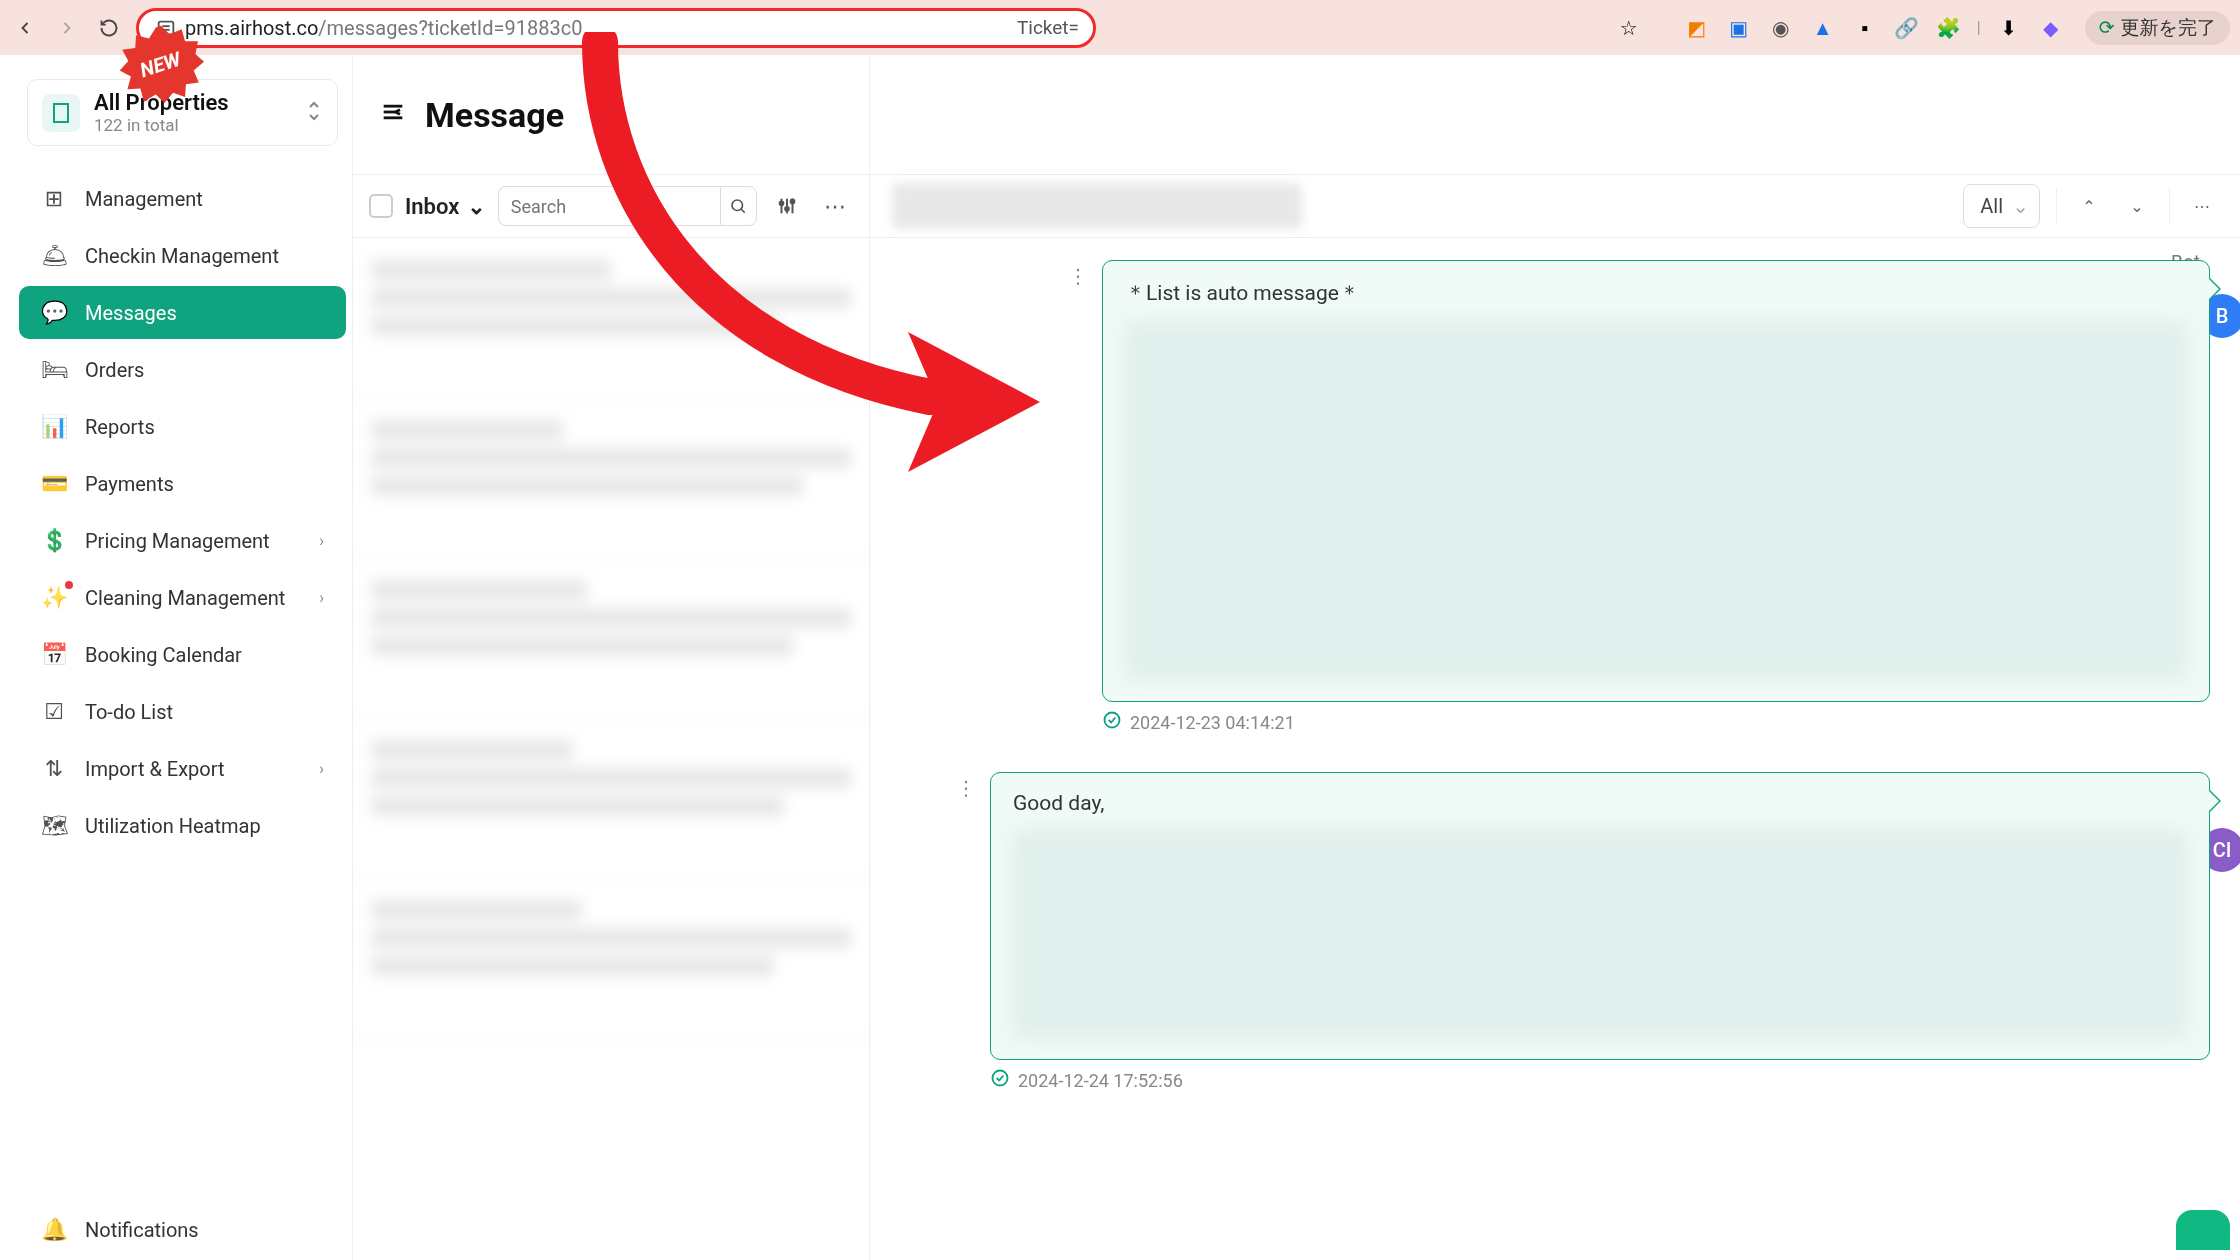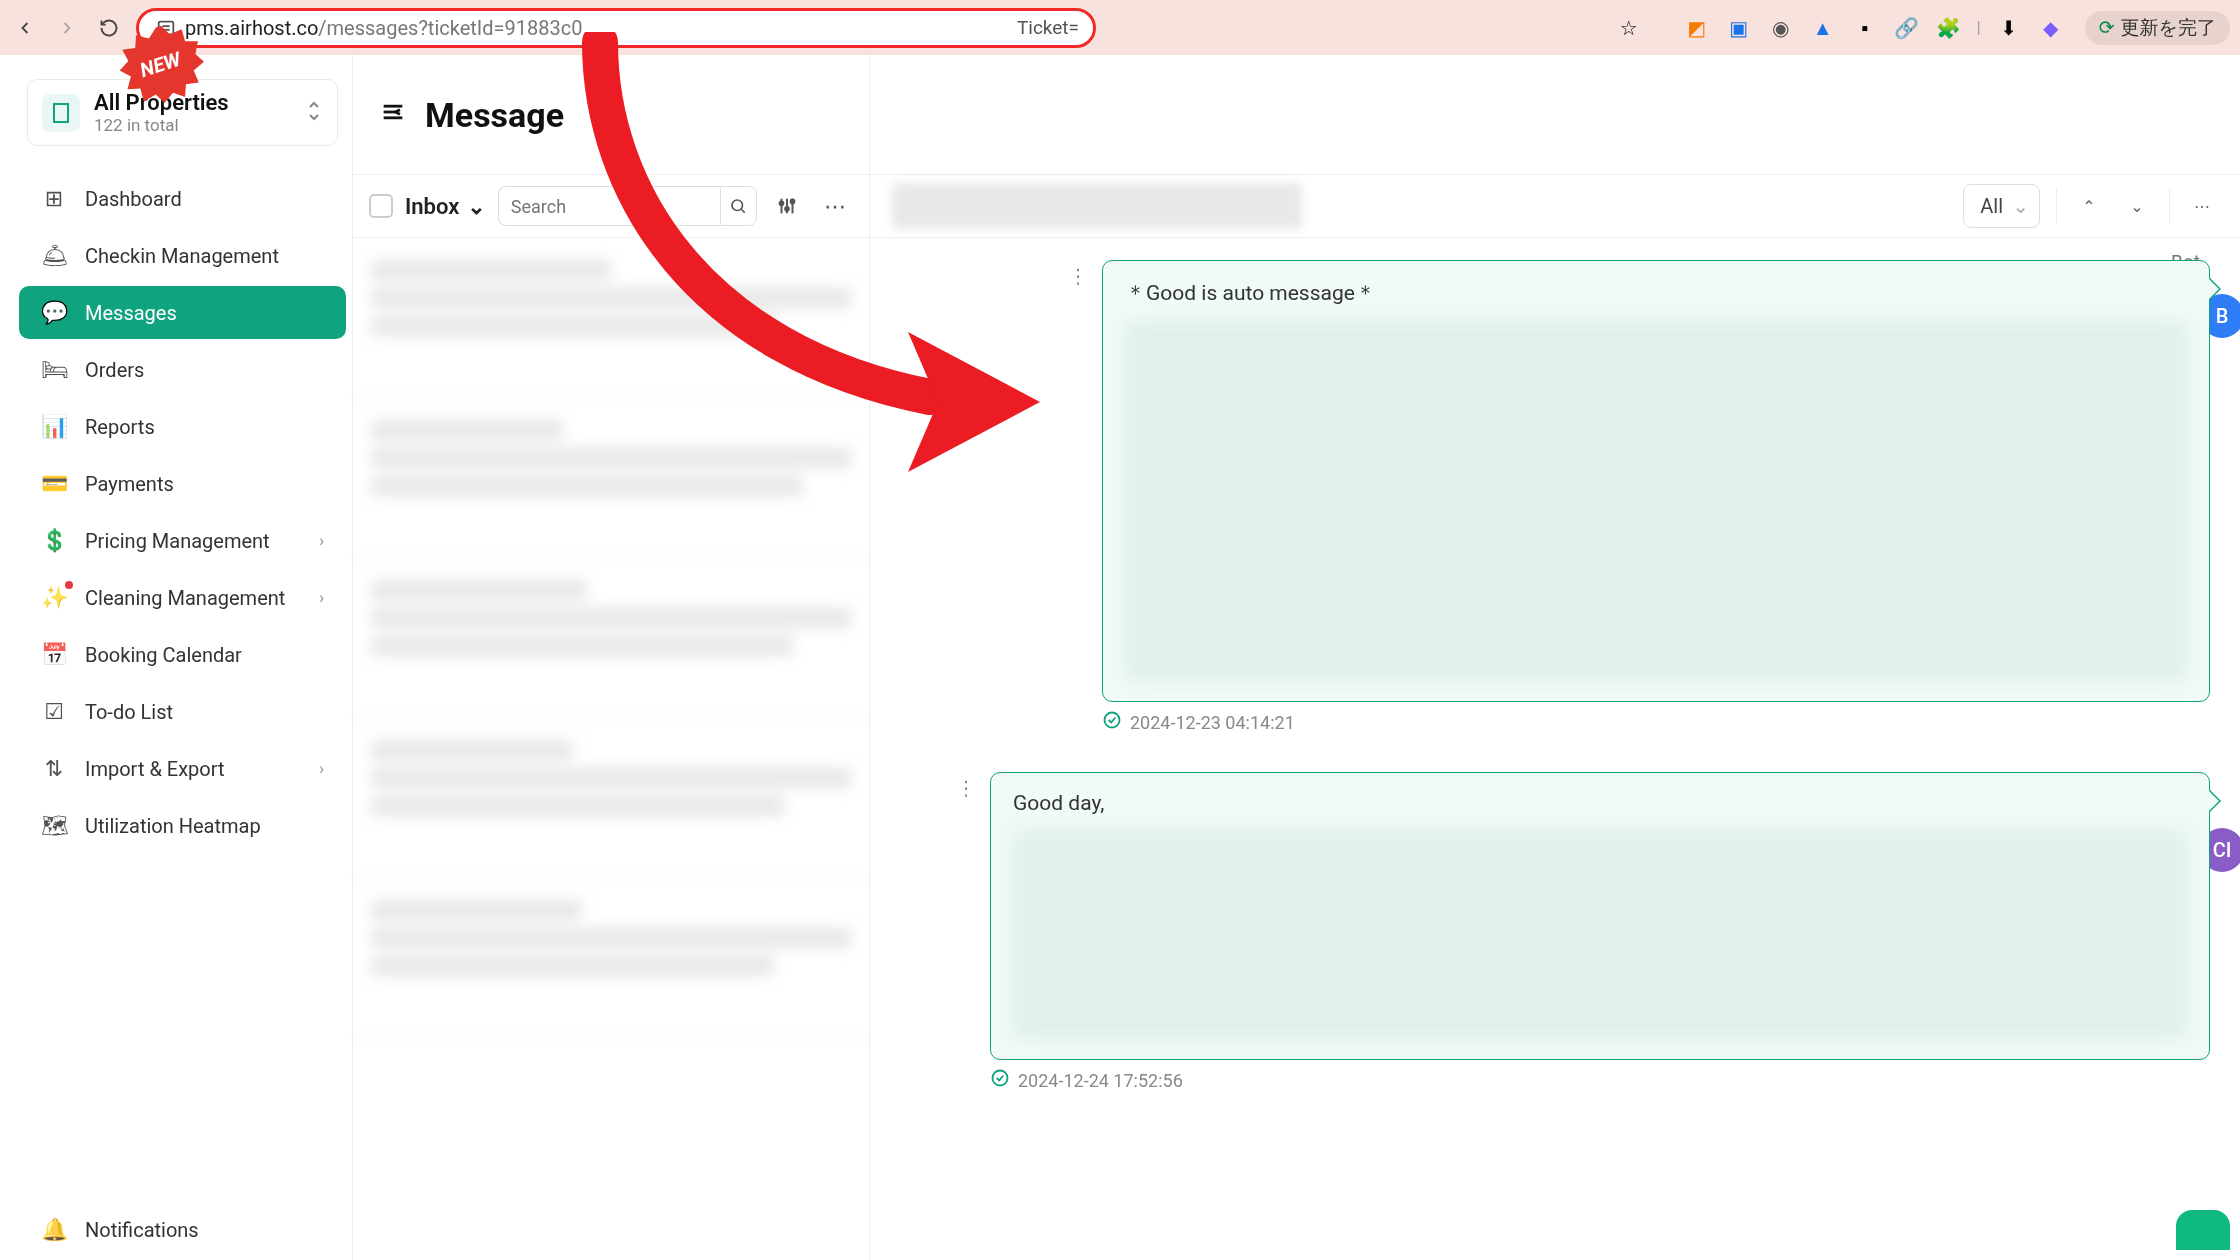--- a/index.html
+++ b/index.html
@@ -182,21 +182,21 @@
       <div class="prop-caret">
         <svg width="18" height="22" viewBox="0 0 18 22" stroke="#888" stroke-width="2" fill="none">
             <path d="M5 7l4-4 4 4M5 15l4 4 4-4"></path>
           </svg>
       </div>
     </div>
 
     <ul class="nav">
       <li>
           <span class="mi">⊞</span>
-          <span>Dashboard</span>
+          <span>Management</span>
         </li>
       <li>
           <span class="mi">🛎</span>
           <span>Checkin Management</span>
         </li>
       <li class="active">
           <span class="mi">💬</span>
           <span>Messages</span>
         </li>
       <li>
@@ -339,21 +339,21 @@
 
     <div class="thread-body">
       <span class="sender-label">Bot</span>
       <div class="avatar b">B</div>
       <div class="avatar ci">CI</div>
 
       <div class="bubble-wrap left">
         <div class="kebab">⋮</div>
         <div style="flex:1">
           <div class="bubble">
-            <div class="txt">＊Good is auto message＊</div>
+            <div class="txt">＊List is auto message＊</div>
             <div class="redact"></div>
           </div>
           <div class="ts-row">
             <span class="ok-ico">
               <svg width="20" height="20" viewBox="0 0 24 24" fill="none" stroke="currentColor" stroke-width="2.2">
                   <circle cx="12" cy="12" r="9"></circle>
                   <polyline points="8,12 11,15 16,9"></polyline>
                 </svg>
             </span>
             <span>2024-12-23 04:14:21</span>

